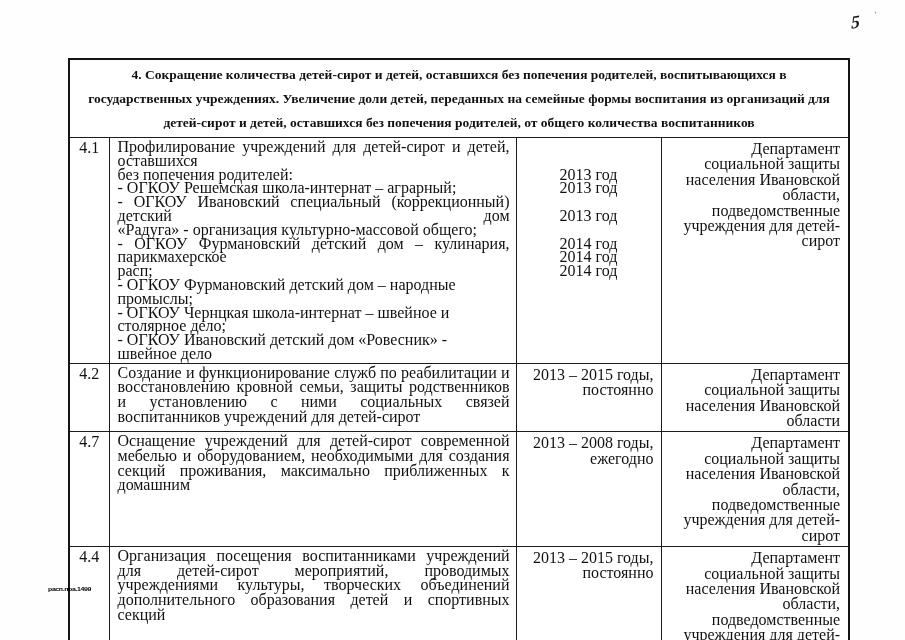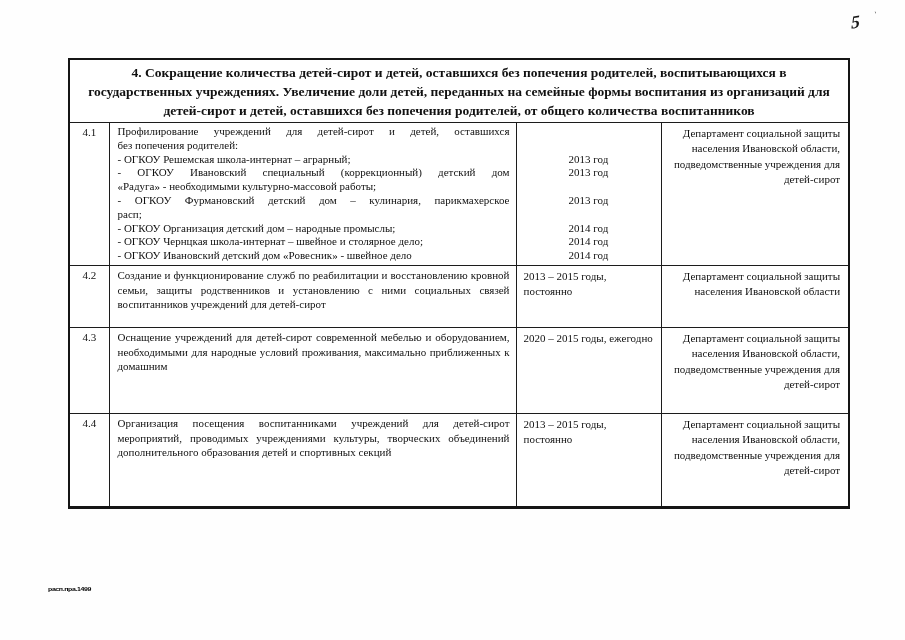--- a/index.html
+++ b/index.html
@@ -46,27 +46,27 @@
     border-bottom-width: 3px;
   }
   col.c1 { width: 40px; }
   col.c2 { width: 407px; }
   col.c3 { width: 145px; }
   col.c4 { width: 188px; }
   td {
     border: 1px solid #1c1c1c;
     vertical-align: top;
     padding: 2px 7px;
-    font-size: 11px;
+    font-size: 16px;
   }
   td.header-cell {
     font-weight: bold;
     text-align: center;
     font-size: 13.5px;
-    line-height: 19px;
+    line-height: 24px;
     padding: 3px 12px 2px 12px;
   }
   td.num {
     text-align: center;
     padding-top: 3px;
     line-height: 13.8px;
   }
   td.desc {
     line-height: 13.8px;
     padding-left: 8px;
@@ -83,21 +83,21 @@
   td.desc-para {
     line-height: 14.6px;
     text-align: justify;
   }
   td.period {
     text-align: center;
     line-height: 13.8px;
   }
   td.period .line { min-height: 13.8px; }
   td.period-para {
-    text-align: left;
+    text-align: right;
     line-height: 15.2px;
     padding-top: 3px;
   }
   td.resp {
     text-align: right;
     line-height: 15.4px;
     padding: 3px 8px;
   }
   tr.row-header { height: 50px; }
   tr.row-1 { height: 142px; }
@@ -137,24 +137,24 @@
         <td class="header-cell" colspan="4">4. Сокращение количества детей-сирот и детей, оставшихся без попечения родителей, воспитывающихся в государственных учреждениях. Увеличение доли детей, переданных на семейные формы воспитания из организаций для детей-сирот и детей, оставшихся без попечения родителей, от общего количества воспитанников</td>
       </tr>
 
       <tr class="row-1">
         <td class="num">4.1</td>
         <td class="desc desc-41">
             <div class="line">Профилирование учреждений для детей-сирот и детей, оставшихся</div>
             <div class="line">без попечения родителей:</div>
             <div class="line">- ОГКОУ Решемская школа-интернат – аграрный;</div>
             <div class="line">- ОГКОУ Ивановский специальный (коррекционный) детский дом</div>
-            <div class="line">«Радуга» - необходимыми культурно-массовой работы;</div>
+            <div class="line">«Радуга» - организация культурно-массовой общего;</div>
             <div class="line">- ОГКОУ Фурмановский детский дом – кулинария, парикмахерское</div>
             <div class="line">расп;</div>
-            <div class="line">- ОГКОУ Организация детский дом – народные промыслы;</div>
+            <div class="line">- ОГКОУ Фурмановский детский дом – народные промыслы;</div>
             <div class="line">- ОГКОУ Чернцкая школа-интернат – швейное и столярное дело;</div>
             <div class="line">- ОГКОУ Ивановский детский дом «Ровесник» - швейное дело</div>
           </td>
         <td class="period">
             <div class="line">&nbsp;</div>
             <div class="line">&nbsp;</div>
             <div class="line">2013 год</div>
             <div class="line">2013 год</div>
             <div class="line">&nbsp;</div>
             <div class="line">2013 год</div>
@@ -167,23 +167,23 @@
       </tr>
 
       <tr class="row-2">
         <td class="num">4.2</td>
         <td class="desc desc-para">Создание и функционирование служб по реабилитации и восстановлению кровной семьи, защиты родственников и установлению с ними социальных связей воспитанников учреждений для детей-сирот</td>
         <td class="period-para">2013 – 2015 годы, постоянно</td>
         <td class="resp">Департамент социальной защиты населения Ивановской области</td>
       </tr>
 
       <tr class="row-3">
-        <td class="num">4.3</td>
-        <td class="desc desc-para">Оснащение учреждений для детей-сирот современной мебелью и оборудованием, необходимыми для народные условий проживания, максимально приближенных к домашним</td>
-        <td class="period-para">2020 – 2015 годы, ежегодно</td>
+        <td class="num">4.7</td>
+        <td class="desc desc-para">Оснащение учреждений для детей-сирот современной мебелью и оборудованием, необходимыми для создания секций проживания, максимально приближенных к домашним</td>
+        <td class="period-para">2013 – 2008 годы, ежегодно</td>
         <td class="resp">Департамент социальной защиты населения Ивановской области, подведомственные учреждения для детей-сирот</td>
       </tr>
 
       <tr class="row-4">
         <td class="num">4.4</td>
         <td class="desc desc-para">Организация посещения воспитанниками учреждений для детей-сирот мероприятий, проводимых учреждениями культуры, творческих объединений дополнительного образования детей и спортивных секций</td>
         <td class="period-para">2013 – 2015 годы, постоянно</td>
         <td class="resp">Департамент социальной защиты населения Ивановской области, подведомственные учреждения для детей-сирот</td>
       </tr>
     </tbody>

